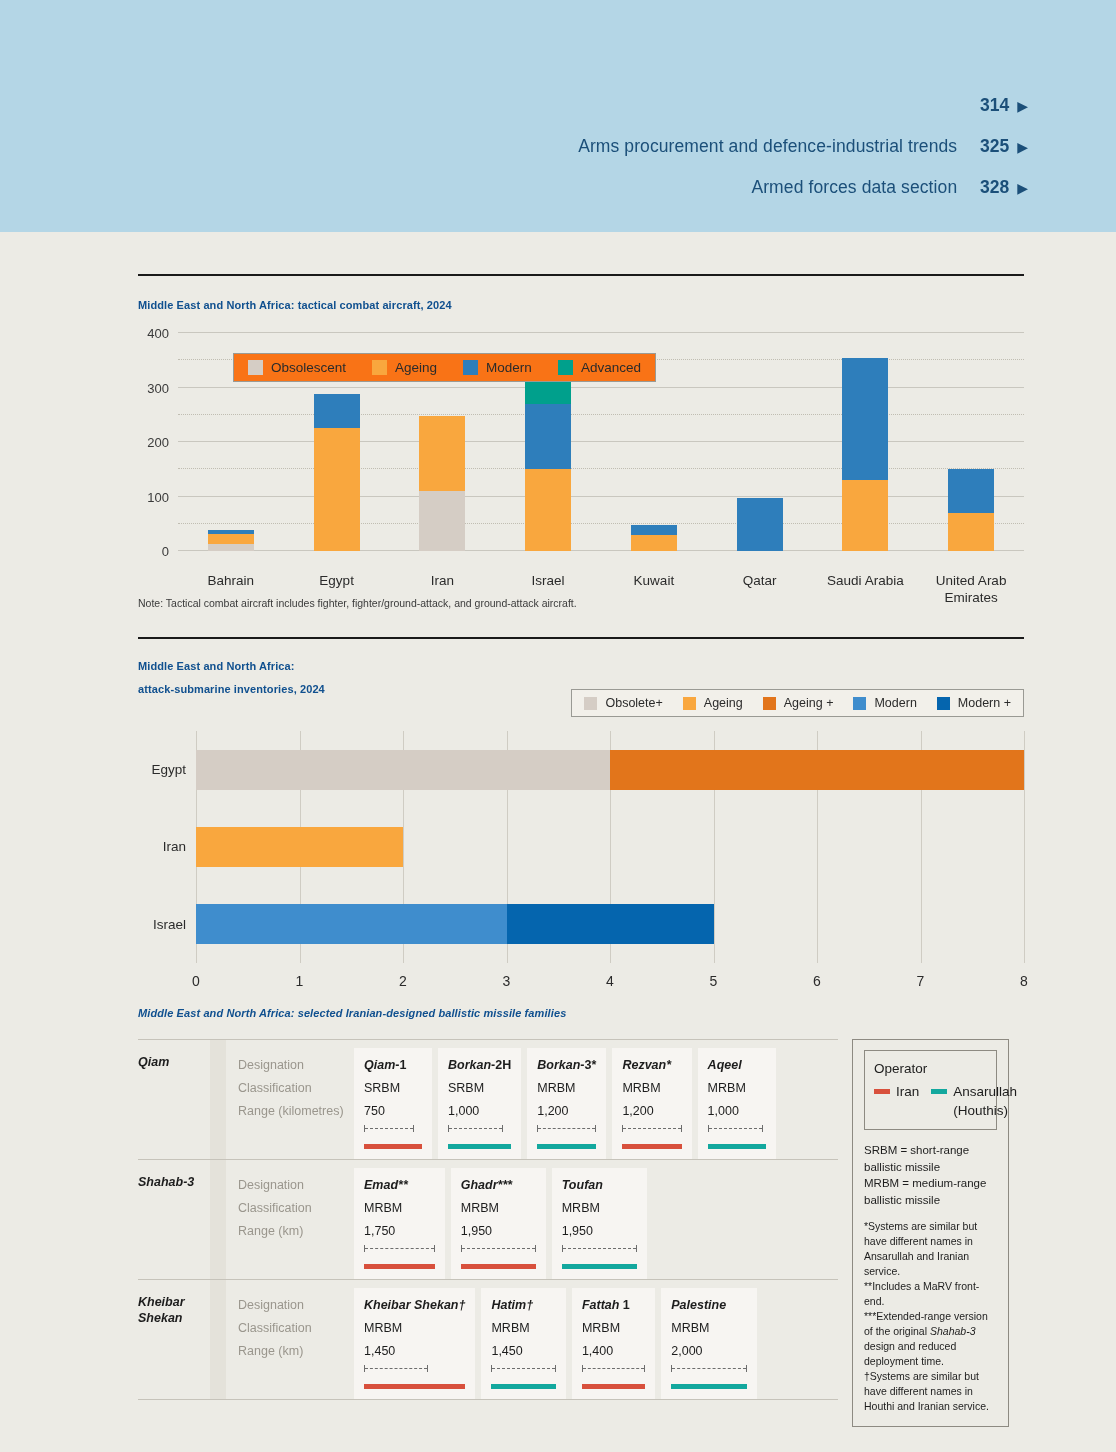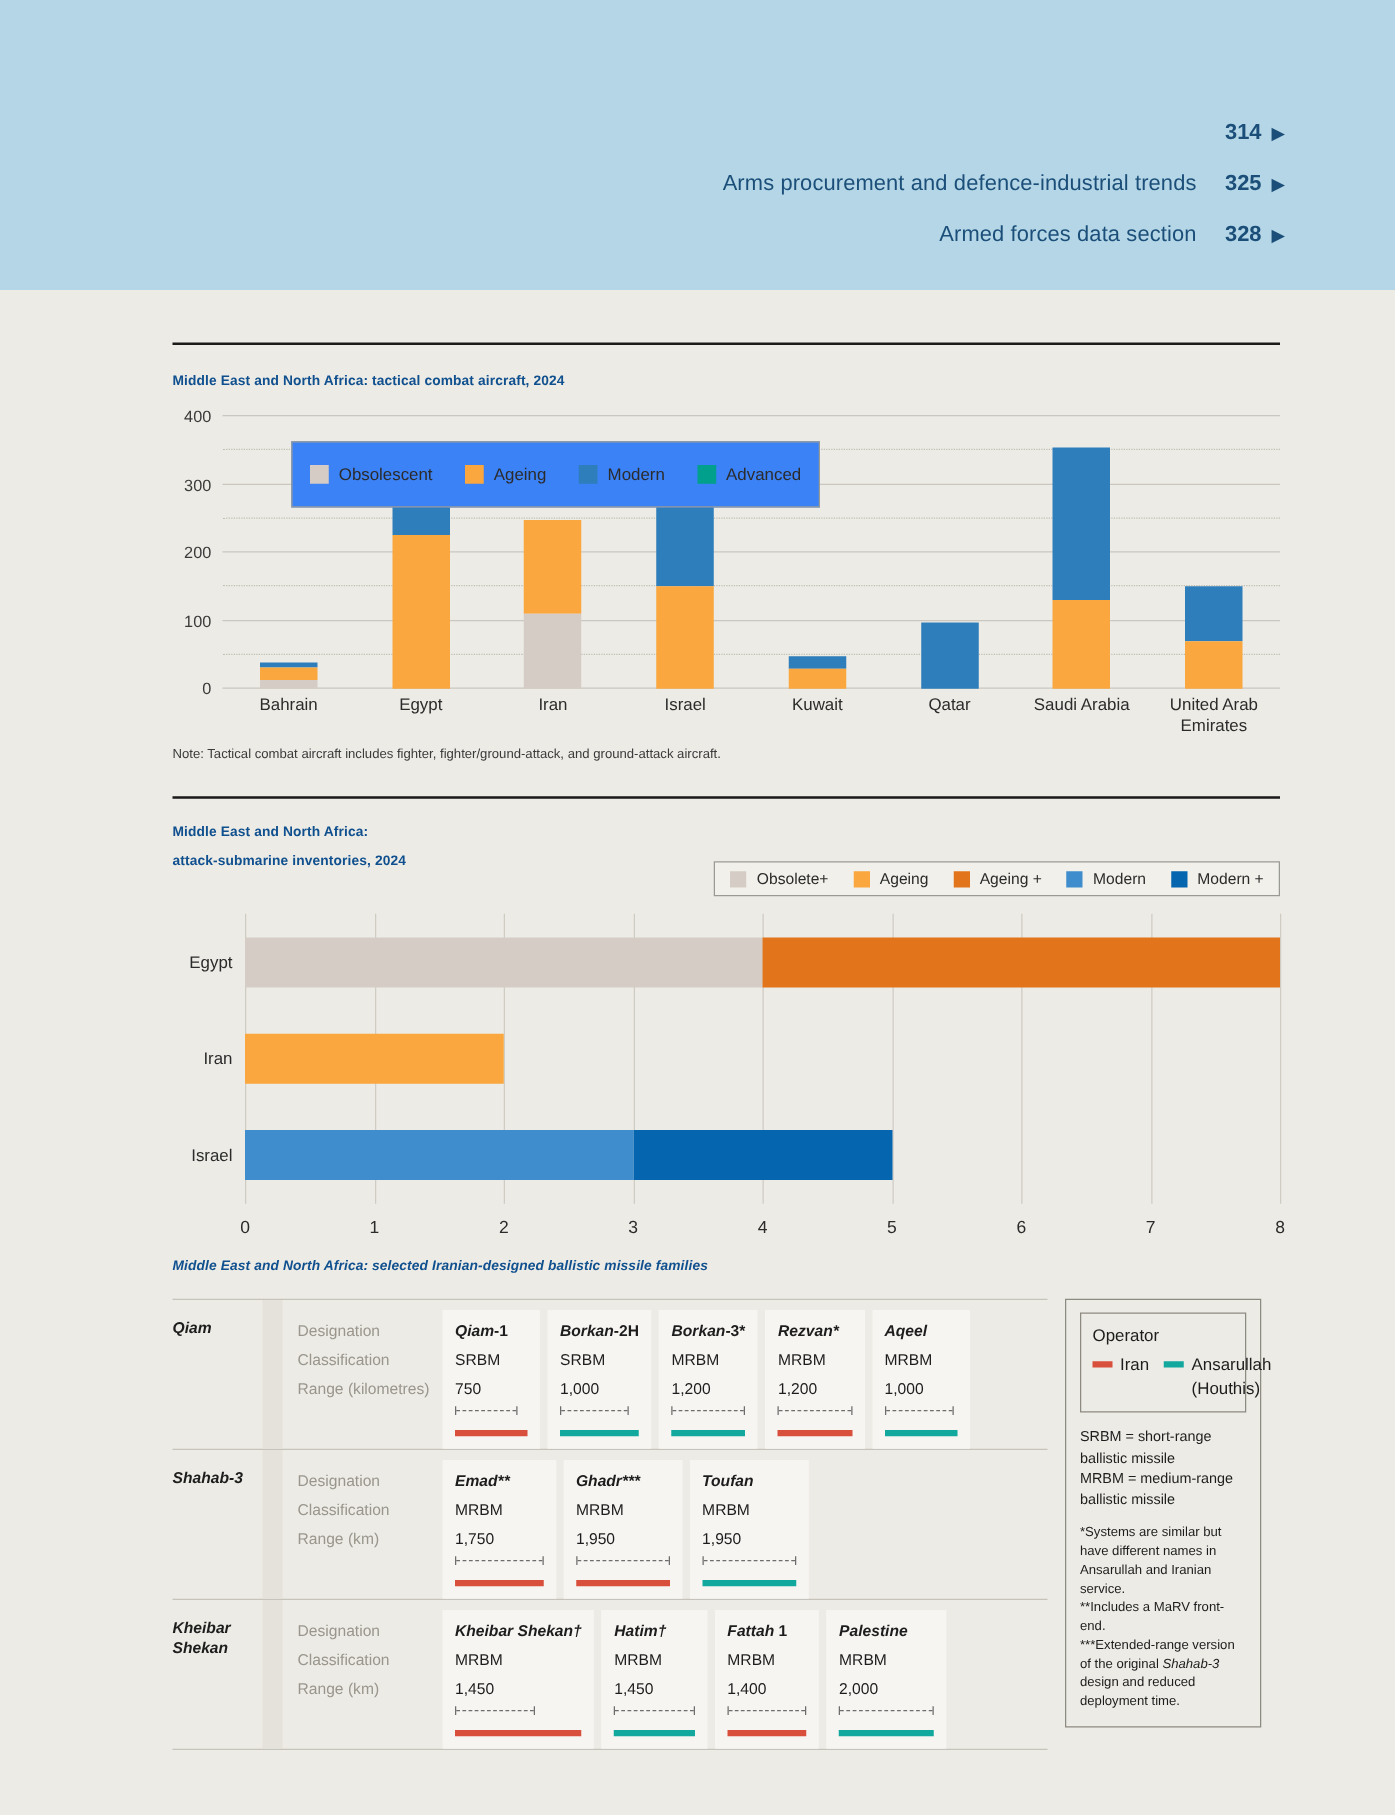--- a/index.html
+++ b/index.html
@@ -51,27 +51,27 @@
     white-space: nowrap;
   }
   .c1-bars {
     position: absolute; inset: 0; display: flex;
     align-items: flex-end;
   }
   .c1-col { flex: 1; display: flex; flex-direction: column-reverse; align-items: center; position: relative; height: 100%; justify-content: flex-start; }
   .c1-stack { width: 46px; display: flex; flex-direction: column-reverse; }
   .c1-seg { width: 46px; }
   .c1-xlab {
-    position: absolute; top: 100%; margin-top: 4px; width: 120px;
+    position: absolute; top: 100%; margin-top: 21px; width: 120px;
     text-align: center; font-size: 13.5px; color: #2b2b2b; line-height: 17px;
   }
   .c1-legend {
     position: absolute; left: 55px; top: 20px;
-    background: #3b82f6; border: 1px solid #9a9a94;
-    padding: 18px 14px; display: flex; gap: 26px; align-items: center; z-index: 5;
+    background: #f97316; border: 1px solid #9a9a94;
+    padding: 6px 14px; display: flex; gap: 26px; align-items: center; z-index: 5;
   }
   .lg-item { display: flex; align-items: center; gap: 8px; font-size: 13.5px; color: #2b2b2b; }
   .lg-sw { width: 15px; height: 15px; display: inline-block; }
   .c1-note { font-size: 10.5px; color: #3b3b3b; margin-top: 46px; }
 
   
   #chart2 { top: 637px; }
   .c2-head { display: flex; justify-content: space-between; align-items: flex-start; margin-top: 16px; }
   .c2-legend {
     background: #f2f0ea; border: 1px solid #9a9a94;
@@ -481,16 +481,17 @@
           </div>
       </div>
       <div class="t3-defs" id="t3-defs">
           <div>SRBM =   short-range ballistic missile</div>
           <div>MRBM =  medium-range ballistic missile</div>
         </div>
       <div class="t3-foot" id="t3-foot">
           <div>*Systems are similar but have different names in Ansarullah and Iranian service.</div>
           <div>**Includes a MaRV front-end.</div>
           <div>***Extended-range version of the original <i>Shahab-3</i> design and reduced deployment time.</div>
+          <div>†Systems are similar but have different names in Houthi and Iranian service.</div>
         </div>
     </div>
   </div>
 </div>
 
 </body></html>

